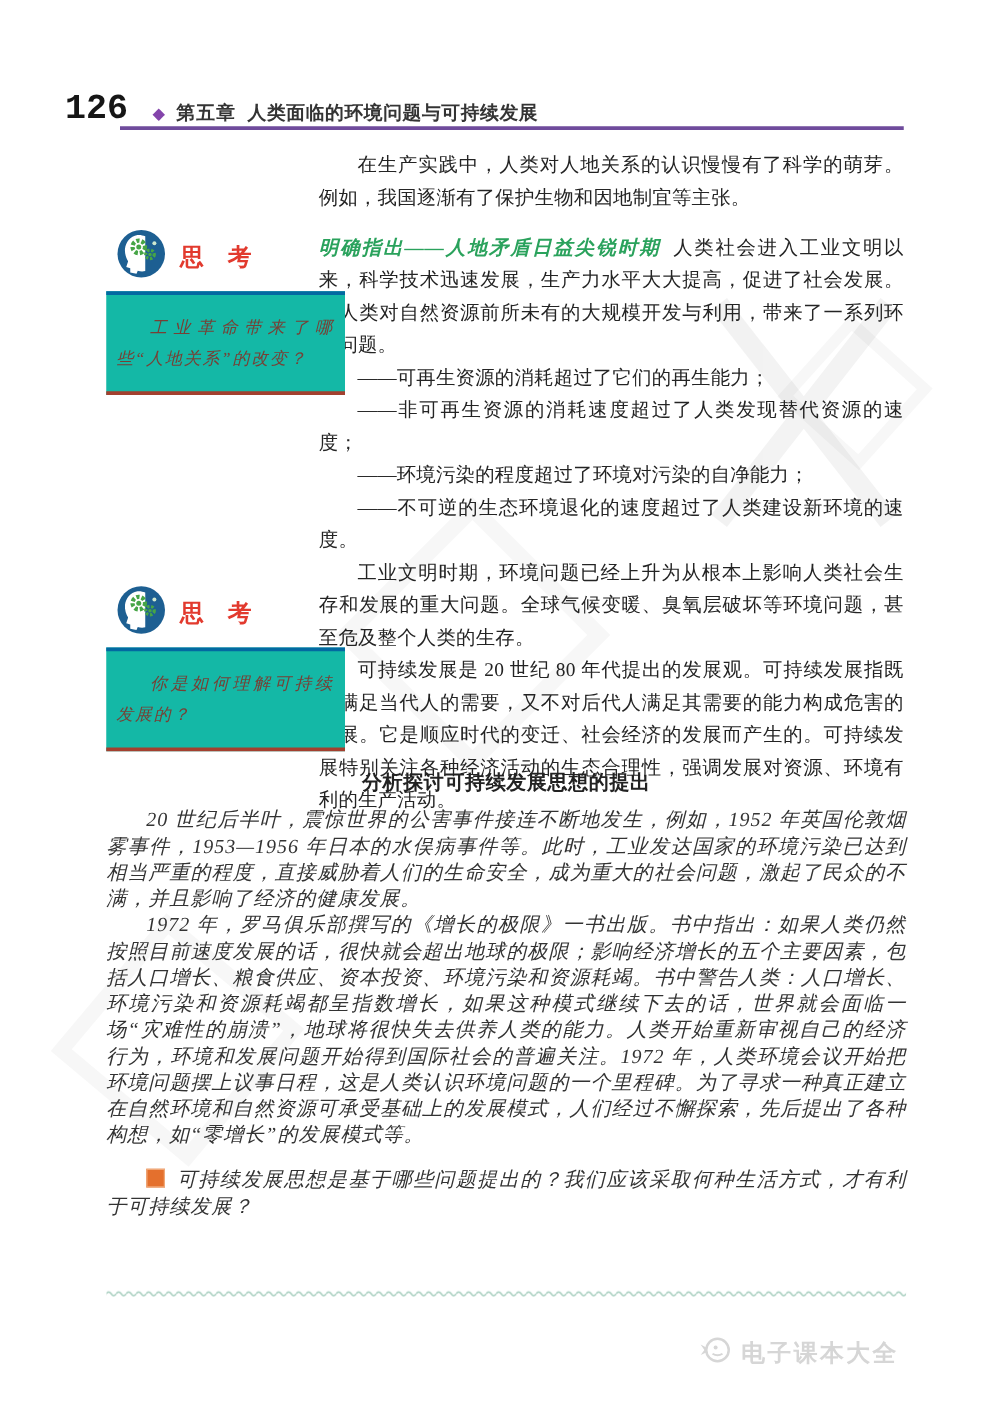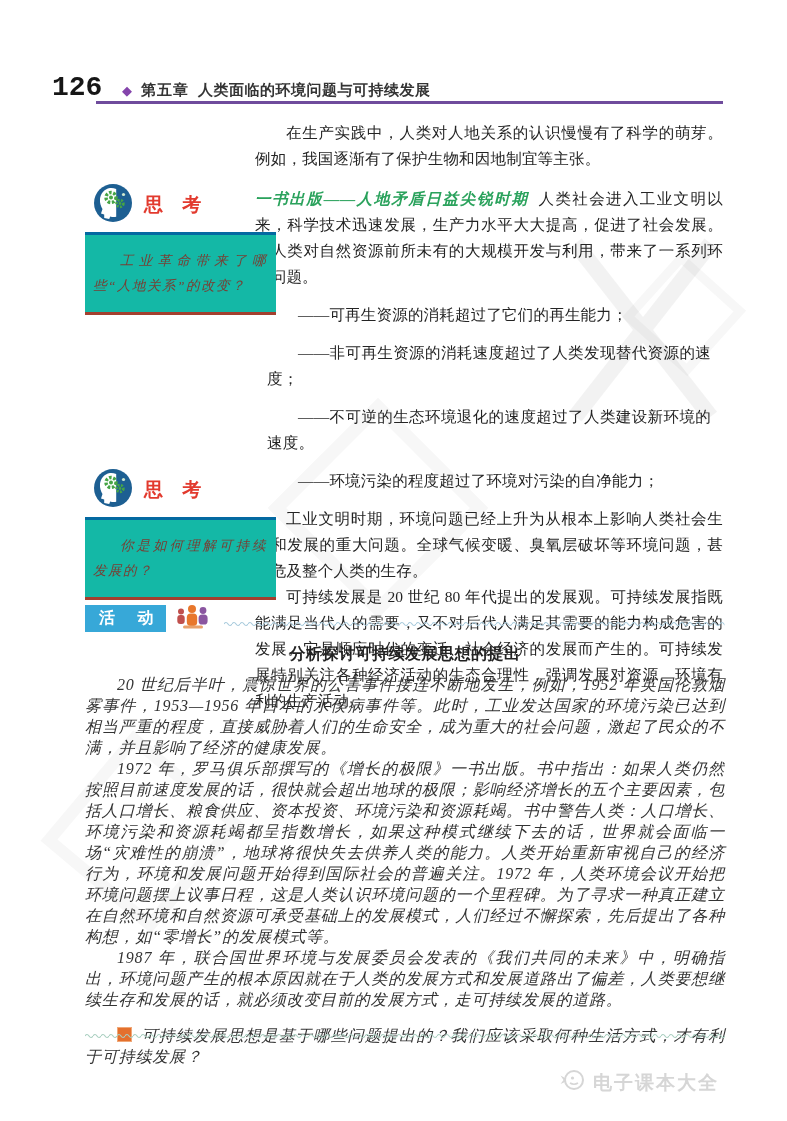--- a/index.html
+++ b/index.html
@@ -24,21 +24,21 @@
   .chapter-no{letter-spacing:1px;}
   .chapter-title{letter-spacing:.5px;}
   .header-rule{position:absolute;left:96px;top:101px;width:627px;height:3px;background:#6f4b9c;}
 
   
   .main-col{position:absolute;left:255px;top:120px;width:468px;font-size:15.5px;line-height:26px;
     text-align:justify;letter-spacing:.2px;color:#242424;}
   .main-col p{margin:0;text-indent:2em;}
   .p-section{text-indent:0 !important;margin-top:14px !important;}
   .green-head{color:#2aa25c;font-weight:bold;font-style:italic;margin-right:10px;letter-spacing:.5px;}
-  .dash-list p{text-indent:2em;margin:12px;}
+  .dash-list p{text-indent:2em;margin:0;}
   .dash-list{margin:0;}
 
   
   .think{position:absolute;left:85px;width:191px;}
   .think-1{top:183px;} .think-2{top:468px;}
   .think-head{display:flex;align-items:center;gap:11px;margin-bottom:5px;padding-left:8px;}
   .think-label{color:#e23a2e;font-weight:bold;font-size:19px;letter-spacing:7px;
     font-family:"Liberation Sans","DejaVu Sans",sans-serif;white-space:nowrap;}
   .think-box{background:#14b8a6;border-top:3px solid #0369a1;border-bottom:3px solid #a3402f;
     padding:13px 9px 14px 8px;font-style:italic;font-size:13.5px;line-height:25px;color:#774035;
@@ -79,26 +79,26 @@
 <div class="page-num">126</div>
 <div class="chapter-row">
   <span class="diamond">◆</span>
   <span class="chapter-no">第五章</span>
   <span class="chapter-title">人类面临的环境问题与可持续发展</span>
 </div>
 <div class="header-rule"></div>
 
 <div class="main-col">
   <p>在生产实践中，人类对人地关系的认识慢慢有了科学的萌芽。例如，我国逐渐有了保护生物和因地制宜等主张。</p>
-  <p class="p-section"><span class="green-head">一书出版——人地矛盾日益尖锐时期</span><span>人类社会进入工业文明以来，科学技术迅速发展，生产力水平大大提高，促进了社会发展。但人类对自然资源前所未有的大规模开发与利用，带来了一系列环境问题。</span></p>
+  <p class="p-section"><span class="green-head">明确指出——人地矛盾日益尖锐时期</span><span>人类社会进入工业文明以来，科学技术迅速发展，生产力水平大大提高，促进了社会发展。但人类对自然资源前所未有的大规模开发与利用，带来了一系列环境问题。</span></p>
   <div class="dash-list">
     <p>——可再生资源的消耗超过了它们的再生能力；</p>
     <p>——非可再生资源的消耗速度超过了人类发现替代资源的速度；</p>
+    <p>——环境污染的程度超过了环境对污染的自净能力；</p>
     <p>——不可逆的生态环境退化的速度超过了人类建设新环境的速度。</p>
-    <p>——环境污染的程度超过了环境对污染的自净能力；</p>
   </div>
   <p>工业文明时期，环境问题已经上升为从根本上影响人类社会生存和发展的重大问题。全球气候变暖、臭氧层破坏等环境问题，甚至危及整个人类的生存。</p>
   <p>可持续发展是 20 世纪 80 年代提出的发展观。可持续发展指既能满足当代人的需要，又不对后代人满足其需要的能力构成危害的发展。它是顺应时代的变迁、社会经济的发展而产生的。可持续发展特别关注各种经济活动的生态合理性，强调发展对资源、环境有利的生产活动。</p>
 </div>
 
 <div class="think think-1">
   <div class="think-head">
     <span>
       <svg width="40" height="40" viewBox="0 0 40 40">
         <circle cx="20" cy="20" r="19" fill="#1d5f92"></circle>
@@ -127,49 +127,24 @@
         <circle cx="27" cy="20.5" r="1.4" fill="#46a546"></circle>
         <circle cx="30.5" cy="11.5" r="1.6" fill="#cfe8cf"></circle>
       </svg>
     </span>
     <span class="think-label">思 考</span>
   </div>
   <div class="think-box">你是如何理解可持续发展的？</div>
 </div>
 
 <div class="activity">
-  <div class="act-head">
-    <span class="act-badge">活 动</span>
-    <span>
-      <svg width="36" height="27" viewBox="0 0 36 27">
-        <circle cx="6" cy="8.5" r="3" fill="#c0504d"></circle>
-        <rect x="2.3" y="12" width="7.4" height="9" rx="3" fill="#c0504d"></rect>
-        <circle cx="28" cy="7.5" r="3.4" fill="#8a56a0"></circle>
-        <rect x="23.6" y="11.5" width="9" height="10" rx="3.6" fill="#8a56a0"></rect>
-        <circle cx="17" cy="6" r="4" fill="#e8772c"></circle>
-        <rect x="11.8" y="10.5" width="10.4" height="12.5" rx="4" fill="#e8772c"></rect>
-        <rect x="8" y="22.5" width="20" height="3" rx="1.5" fill="#e8a06a"></rect>
-      </svg>
-    </span>
-    <span class="act-wave">
-      <svg width="100%" height="8">
-        <defs>
-          <pattern id="wvb" width="8" height="8" patternUnits="userSpaceOnUse">
-            <path d="M0 4 Q2 1 4 4 Q6 7 8 4" fill="none" stroke="#a9cbdd" stroke-width="1.2"></path>
-          </pattern>
-        </defs>
-        <rect width="100%" height="8" fill="url(#wvb)"></rect>
-      </svg>
-    </span>
-  </div>
   <div class="act-title">分析探讨可持续发展思想的提出</div>
   <div class="act-body">
     <p>20 世纪后半叶，震惊世界的公害事件接连不断地发生，例如，1952 年英国伦敦烟雾事件，1953—1956 年日本的水俣病事件等。此时，工业发达国家的环境污染已达到相当严重的程度，直接威胁着人们的生命安全，成为重大的社会问题，激起了民众的不满，并且影响了经济的健康发展。</p>
     <p>1972 年，罗马俱乐部撰写的《增长的极限》一书出版。书中指出：如果人类仍然按照目前速度发展的话，很快就会超出地球的极限；影响经济增长的五个主要因素，包括人口增长、粮食供应、资本投资、环境污染和资源耗竭。书中警告人类：人口增长、环境污染和资源耗竭都呈指数增长，如果这种模式继续下去的话，世界就会面临一场“灾难性的崩溃”，地球将很快失去供养人类的能力。人类开始重新审视自己的经济行为，环境和发展问题开始得到国际社会的普遍关注。1972 年，人类环境会议开始把环境问题摆上议事日程，这是人类认识环境问题的一个里程碑。为了寻求一种真正建立在自然环境和自然资源可承受基础上的发展模式，人们经过不懈探索，先后提出了各种构想，如“零增长”的发展模式等。</p>
-    <p>1987 年，联合国世界环境与发展委员会发表的《我们共同的未来》中，明确指出，环境问题产生的根本原因就在于人类的发展方式和发展道路出了偏差，人类要想继续生存和发展的话，就必须改变目前的发展方式，走可持续发展的道路。</p>
     <p class="act-question"><span class="q-bullet"></span><span>可持续发展思想是基于哪些问题提出的？我们应该采取何种生活方式，才有利于可持续发展？</span></p>
   </div>
 </div>
 
 <div class="bottom-wave">
   <svg width="640" height="8">
     <defs>
       <pattern id="wvt" width="8" height="8" patternUnits="userSpaceOnUse">
         <path d="M0 4 Q2 1 4 4 Q6 7 8 4" fill="none" stroke="#a9cfc0" stroke-width="1.2"></path>
       </pattern>

